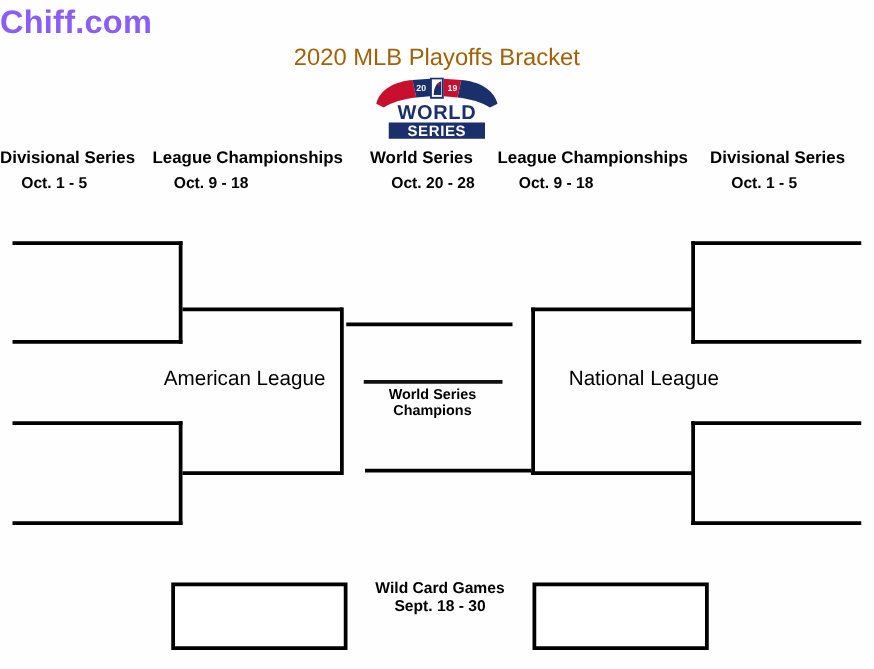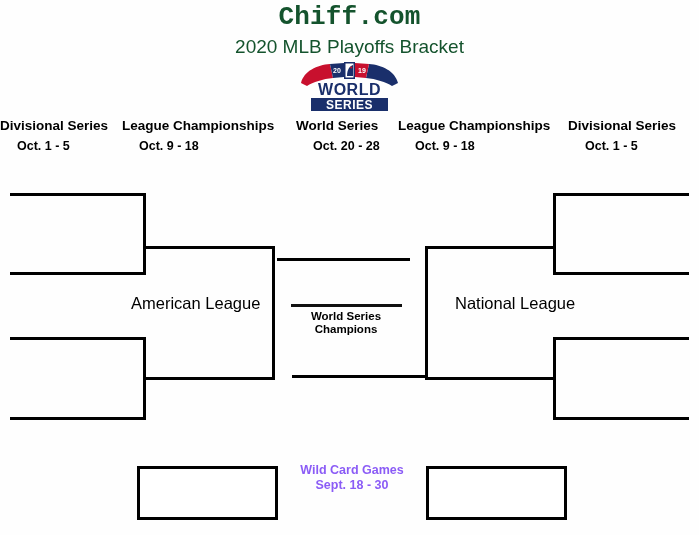--- a/index.html
+++ b/index.html
@@ -16,37 +16,36 @@
     font-family: "Liberation Sans", sans-serif;
     color: #000000;
   }
 
   
   .site-title {
     position: absolute;
     left: 0;
     top: 2px;
     width: 699px;
-    text-align: center;
-    font-family: Liberation Mono, monospace;
+    font-family: Liberation Sans, sans-serif;
     font-weight: bold;
     font-size: 26px;
     letter-spacing: 0.2px;
-    color: #14532d;
+    color: #8b5cf6;
   }
   .bracket-subtitle {
     position: absolute;
     left: 0;
     top: 36px;
     width: 699px;
     text-align: center;
     font-family: "Liberation Sans", sans-serif;
     font-weight: normal;
     font-size: 19px;
-    color: #14532d;
+    color: #a16207;
   }
 
   
   .ws-logo {
     position: absolute;
     left: 299px;
     top: 62px;
     width: 101px;
     height: 50px;
   }
@@ -134,21 +133,21 @@
   .wc-caption {
     position: absolute;
     left: 288px;
     top: 463px;
     width: 128px;
     text-align: center;
     font-family: "Liberation Sans", sans-serif;
     font-weight: bold;
     font-size: 12.5px;
     line-height: 15px;
-    color: #8b5cf6;
+    color: #000000;
   }
   .wc-caption span { display: block; }
 </style>
 </head>
 <body>
 
 <div id="page">
 
   <div class="site-title">Chiff.com</div>
   <div class="bracket-subtitle">2020 MLB Playoffs Bracket</div>

